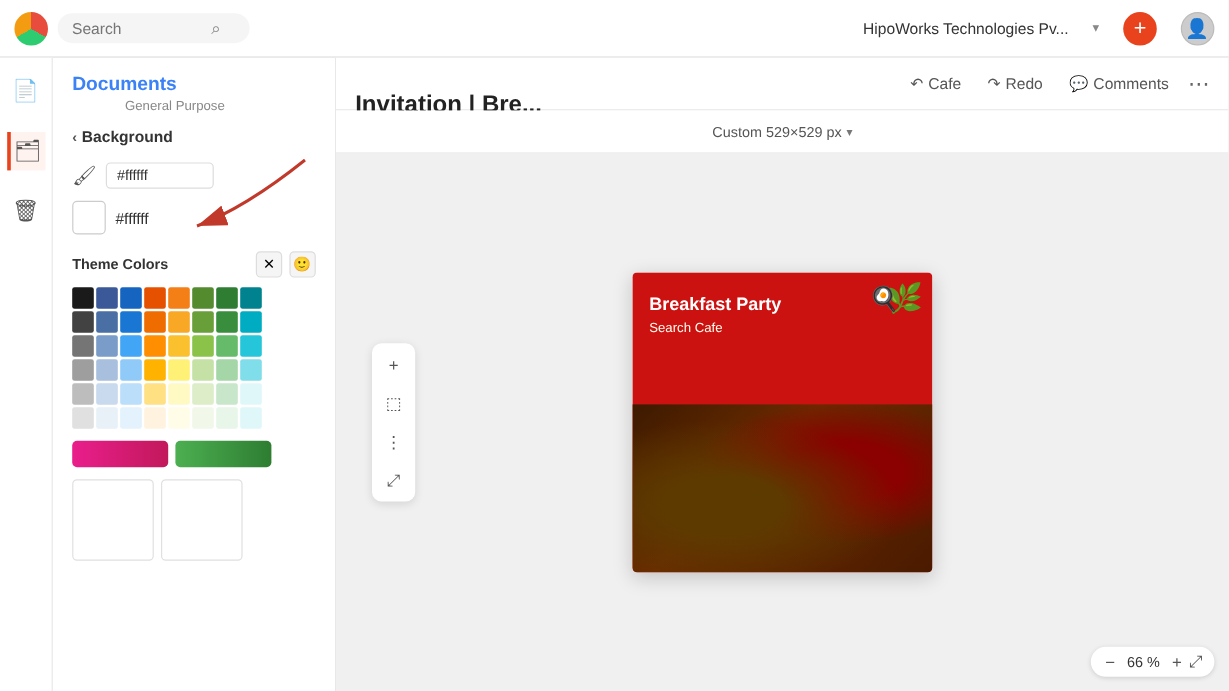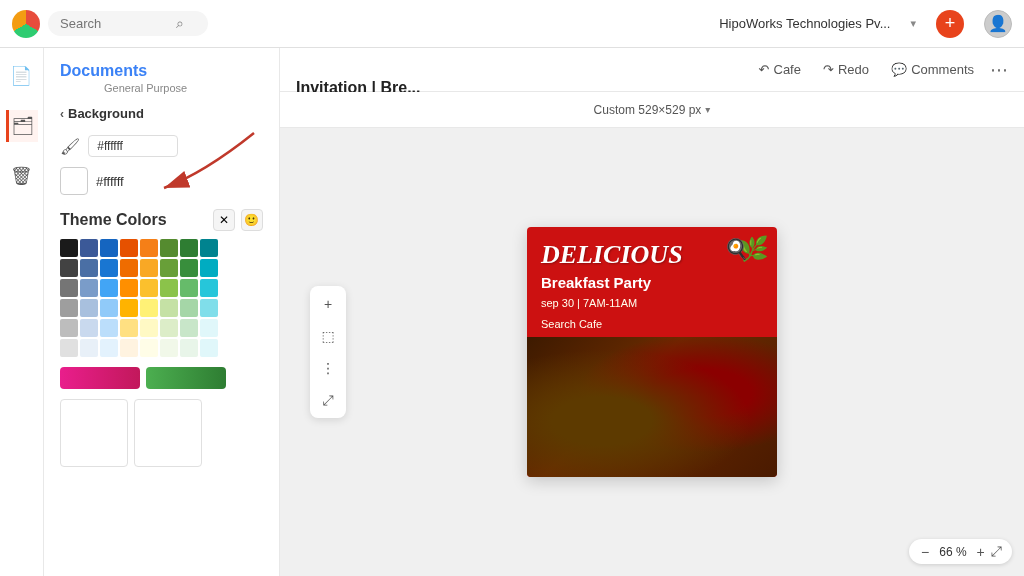--- a/index.html
+++ b/index.html
@@ -41,21 +41,21 @@
     
     .color-preview-row { display: flex; align-items: center; gap: 8px; padding: 4px 16px 8px; }
     .color-box { width: 28px; height: 28px; border-radius: 4px; border: 1px solid #ccc; background: #ffffff; }
     .color-hex-label { font-size: 13px; color: #333; }
 
     
     .arrow-overlay { position: relative; }
 
     
     .theme-colors-header { display: flex; align-items: center; justify-content: space-between; padding: 6px 16px 4px; }
-    .theme-colors-title { font-size: 16px; font-weight: 600; color: #333; }
+    .theme-colors-title { font-size: 12px; font-weight: 600; color: #333; }
     .theme-icons { display: flex; gap: 6px; }
     .theme-icon-btn { width: 22px; height: 22px; border-radius: 4px; border: 1px solid #ddd; background: #f5f5f5; display: flex; align-items: center; justify-content: center; cursor: pointer; font-size: 12px; }
 
     
     .color-grid { padding: 4px 16px; }
     .color-row { display: flex; gap: 2px; margin-bottom: 2px; }
     .color-cell { width: 18px; height: 18px; border-radius: 2px; cursor: pointer; border: none; }
 
     
     .gradient-row { display: flex; gap: 6px; padding: 4px 16px 6px; }
@@ -67,21 +67,21 @@
     .pattern-row { display: flex; gap: 6px; padding: 4px 16px 6px; }
     .pattern-box { width: 68px; height: 68px; border-radius: 4px; border: 1px solid #e0e0e0; overflow: hidden; }
     .pattern-white { background: #fff; }
     .pattern-dots { background: #fff repeating-radial-gradient(circle at 8px 8px, #f5a623 2px, transparent 2px) 0 0 / 16px 16px; }
 
     
     .canvas-area { flex: 1; background: #f0f0f0; display: flex; flex-direction: column; overflow: hidden; }
 
     
     .canvas-toolbar { height: 44px; background: #fff; border-bottom: 1px solid #e8e8e8; display: flex; align-items: center; padding: 0 16px; gap: 10px; }
-    .canvas-title { font-size: 16px; font-weight: 600; color: #222; margin-right: 8px; margin-top: 36px; }
+    .canvas-title { font-size: 20px; font-weight: 600; color: #222; margin-right: 8px; margin-top: 36px; }
     .toolbar-spacer { flex: 1; }
     .toolbar-btn { display: flex; align-items: center; gap: 4px; background: none; border: none; cursor: pointer; color: #555; font-size: 13px; padding: 4px 6px; border-radius: 4px; }
     .toolbar-more { font-size: 18px; color: #666; cursor: pointer; }
 
     
     .canvas-size-bar { height: 36px; background: #fff; display: flex; align-items: center; justify-content: center; border-bottom: 1px solid #e8e8e8; gap: 4px; }
     .canvas-size-label { font-size: 12px; color: #555; }
     .canvas-size-chevron { font-size: 10px; color: #777; }
 
     
@@ -287,23 +287,21 @@
 
       <div class="canvas-tools">
         <button class="canvas-tool-btn">+</button>
         <button class="canvas-tool-btn">⬚</button>
         <button class="canvas-tool-btn">⋮</button>
         <button class="canvas-tool-btn">⤢</button>
       </div>
 
       <div class="design-card">
         <div class="design-card-inner">
-          <div class="design-title" style="font-size:26px; font-weight:900; font-style:italic; color:#fff; text-shadow:1px 1px 2px rgba(0,0,0,0.3);">DELICIOUS</div>
           <div class="design-subtitle" style="font-size:15px; font-weight:700; color:#fff; margin-top:4px;">Breakfast Party</div>
-          <div class="design-details">sep 30 | 7AM-11AM</div>
           <div class="design-details">Search Cafe</div>
           <span class="leaf-deco">🌿</span>
           <span class="egg-deco" style="position:absolute; top:10px; right:28px; font-size:20px;">🍳</span>
           <div class="food-bg"></div>
         </div>
       </div>
 
       <div class="zoom-bar">
         <button class="zoom-btn">−</button>
         <span class="zoom-value">66 %</span>

